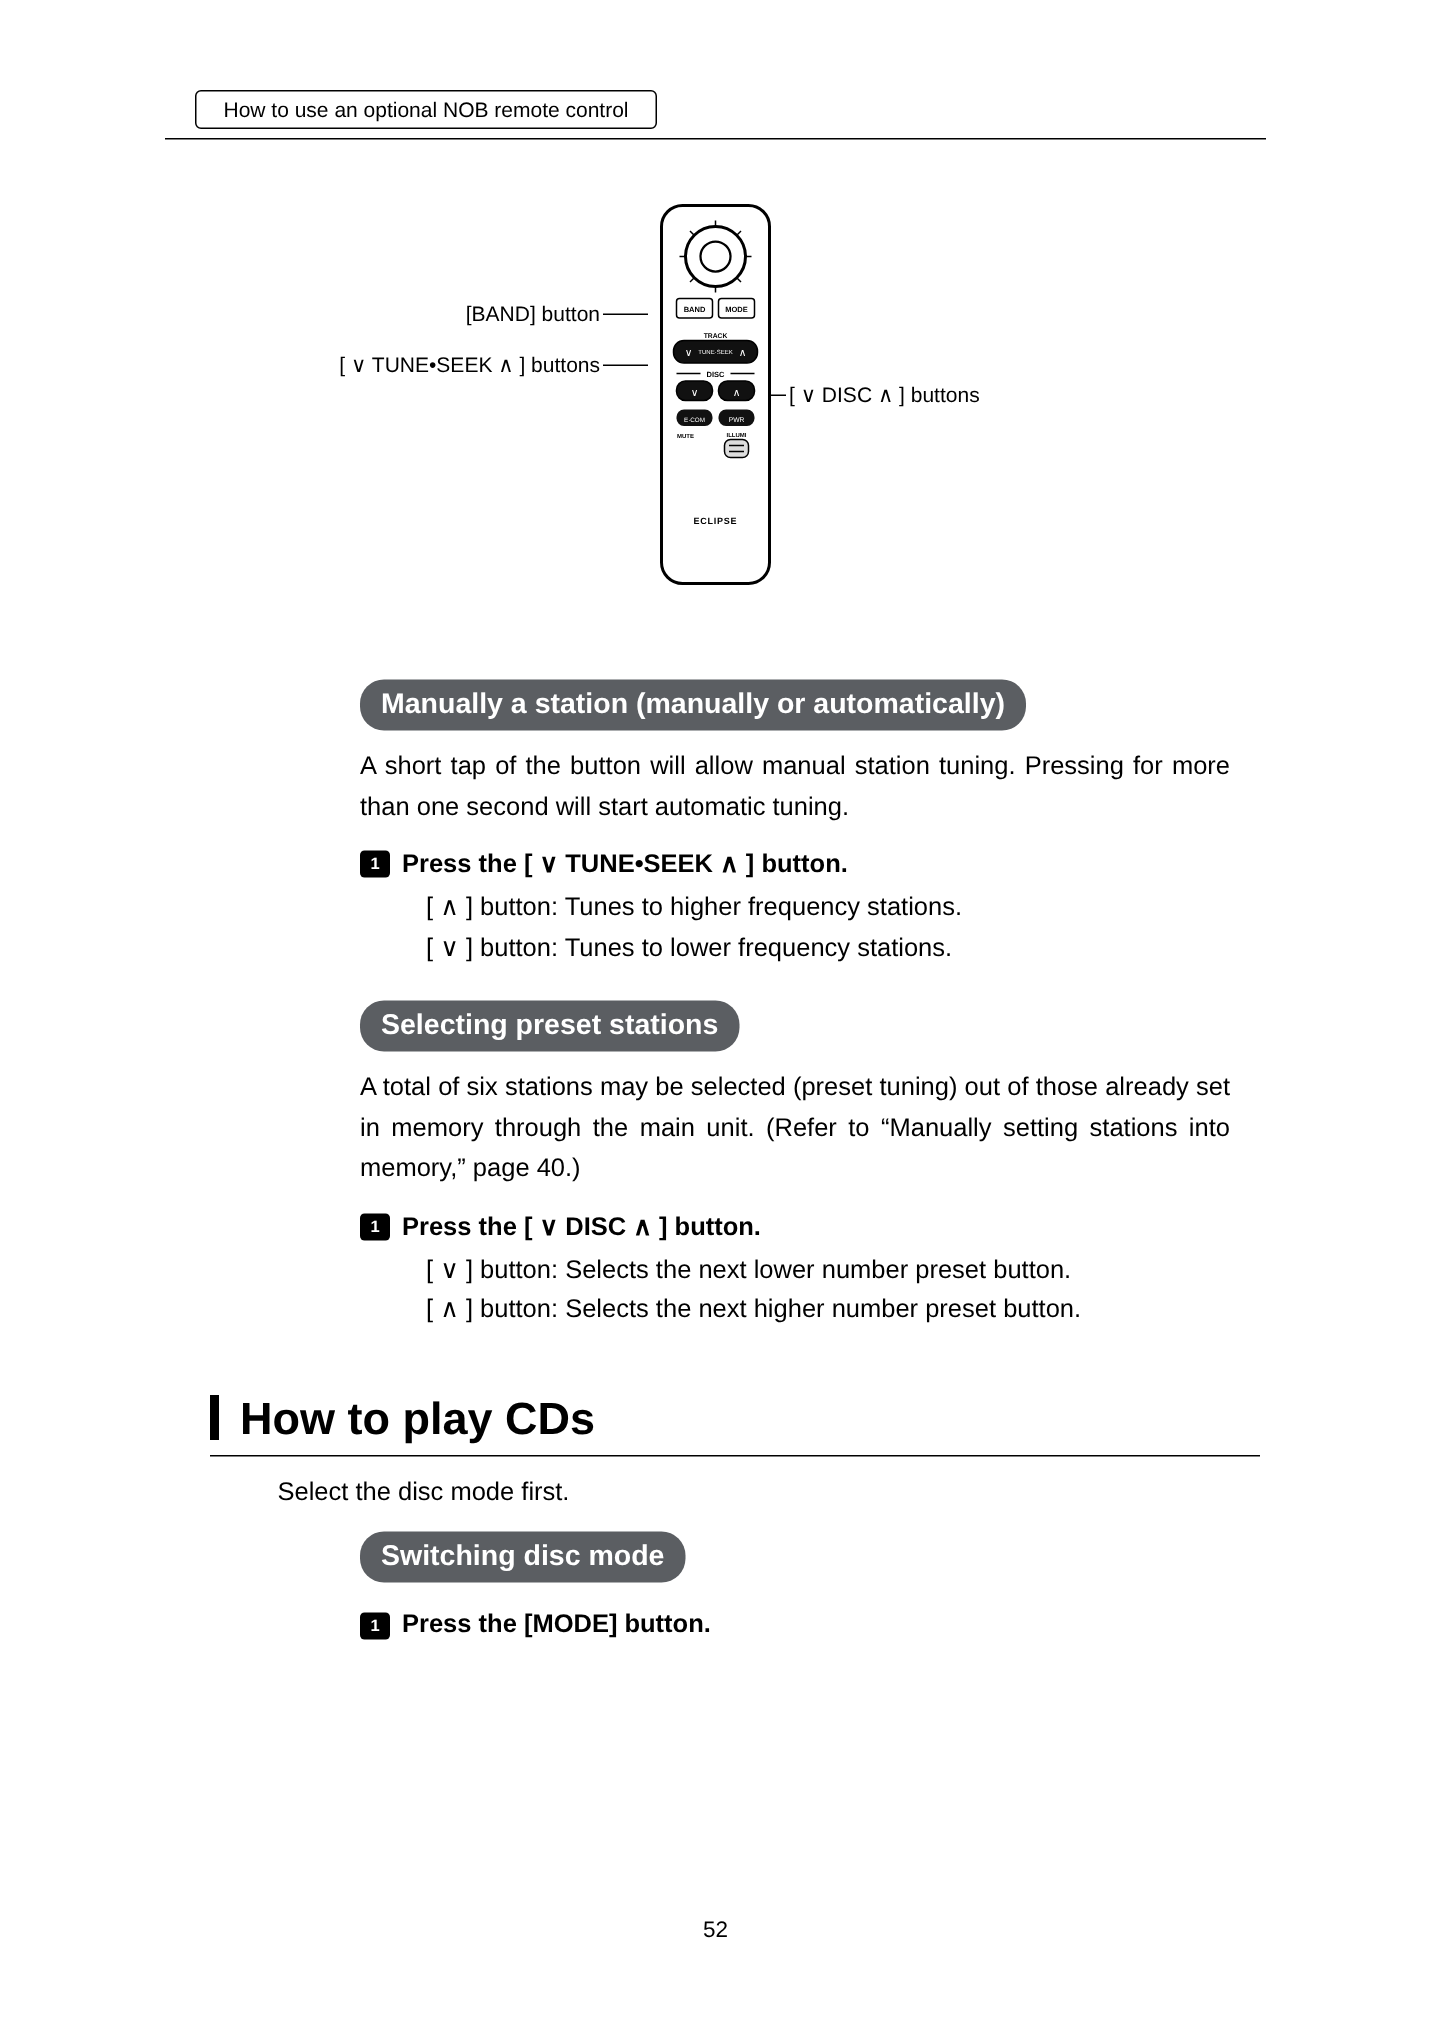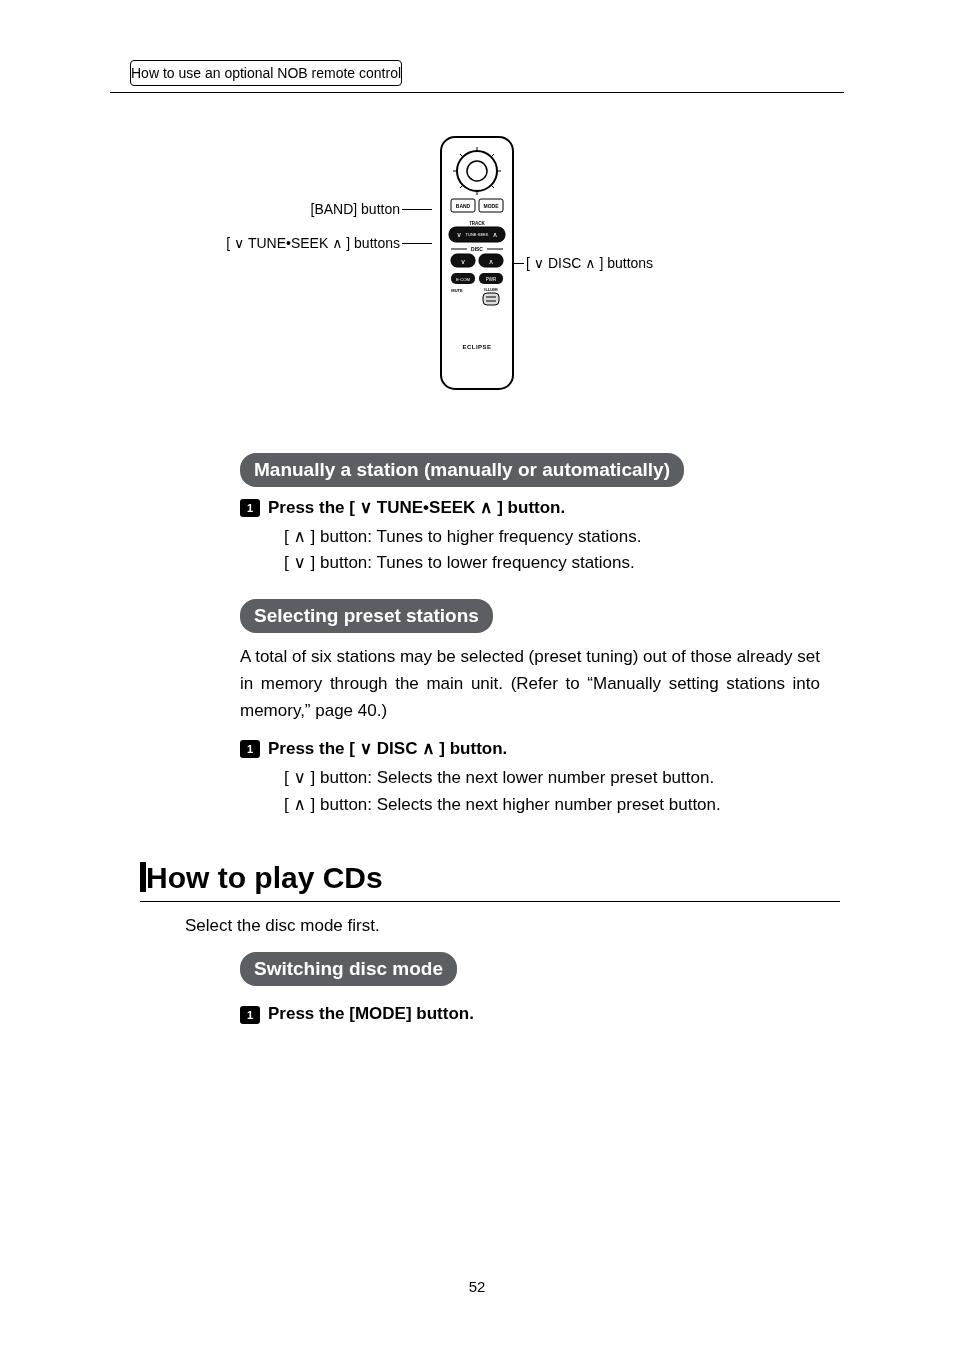--- a/index.html
+++ b/index.html
@@ -1,35 +1,35 @@
 <!DOCTYPE html>
 <html><head>
 <meta charset="utf-8">
 <style>
   * { box-sizing: border-box; margin: 0; padding: 0; }
   html, body { width: 954px; height: 1355px; background: #fff; font-family: Arial, Helvetica, sans-serif; color: #000; }
   .page { width: 954px; height: 1355px; position: relative; padding: 60px 110px 40px 110px; }
-  .crumb-box { display: inline-block; border: 1px solid #000; border-radius: 4px; padding: 4px 0; font-size: 14px; margin-left: 20px; }
+  .crumb-box { display: inline-block; border: 1px solid #000; border-radius: 4px; padding: 4px 18px; font-size: 14px; margin-left: 20px; }
   .hr-top { border: none; border-top: 1px solid #000; margin-top: 6px; width: 100%; }
   .figure-area { position: relative; height: 300px; margin-top: 40px; margin-bottom: 20px; }
   .remote-wrap { position: absolute; left: 50%; top: 0; transform: translateX(-50%); }
   .label-left-1 { position: absolute; left: 100px; top: 68px; font-size: 14px; text-align: right; width: 190px; }
   .label-left-2 { position: absolute; left: 60px; top: 102px; font-size: 14px; text-align: right; width: 230px; }
   .label-right { position: absolute; left: 416px; top: 122px; font-size: 14px; }
   .lead-line { position: absolute; border-top: 1px solid #000; height: 0; }
   .content-col { margin-left: 130px; margin-top: 10px; width: 580px; }
   .pill { display: inline-block; background: #5b5e62; color: #fff; font-weight: bold; font-size: 19px; padding: 6px 14px; border-radius: 16px; margin-bottom: 10px; }
   .para { font-size: 17px; line-height: 1.6; text-align: justify; margin-bottom: 14px; }
   .step-row { display: flex; align-items: flex-start; gap: 8px; margin-bottom: 6px; }
   .step-badge { width: 20px; height: 18px; background: #000; border-radius: 3px; display: flex; align-items: center; justify-content: center; flex-shrink: 0; margin-top: 2px; }
   .step-badge span { color: #fff; font-size: 11px; font-weight: bold; }
   .step-text { font-size: 17px; font-weight: bold; }
   .sub-line { font-size: 17px; margin-left: 44px; line-height: 1.55; }
   .section-gap { height: 22px; }
-  .h2-row { display: flex; align-items: baseline; margin-top: 40px; margin-left: 30px; }
+  .h2-row { display: flex; align-items: baseline; gap: 14px; margin-top: 40px; margin-left: 30px; }
   .h2-bar { width: 6px; height: 30px; background: #000; position: relative; top: 4px; }
   .h2-text { font-size: 30px; font-weight: bold; }
   .h2-underline { border: none; border-top: 1px solid #000; margin-top: 6px; margin-left: 30px; width: 700px; }
   .intro { font-size: 17px; margin-left: 75px; margin-top: 14px; margin-bottom: 16px; }
   .page-num { position: absolute; bottom: 60px; left: 50%; transform: translateX(-50%); font-size: 15px; }
   
 </style>
 </head>
 <body>
 
@@ -96,20 +96,21 @@
         <line x1="49" y1="168" x2="59" y2="168" stroke="#000" stroke-width="1"></line>
 
         <text x="40" y="216" font-size="6" text-anchor="middle" font-family="Arial" font-weight="bold" letter-spacing="0.5">ECLIPSE</text>
       </svg>
     </div>
   </div>
 
   <div class="content-col">
 
     <div class="pill">Manually a station (manually or automatically)</div>
+    <p class="para">A short tap of the button will allow manual station tuning. Pressing for more than one second will start automatic tuning.</p>
     <div class="step-row">
       <div class="step-badge">
           <span>1</span>
         </div>
       <div class="step-text">Press the [ ∨ TUNE•SEEK ∧ ] button.</div>
     </div>
     <div class="sub-line">[ ∧ ] button:  Tunes to higher frequency stations.</div>
     <div class="sub-line">[ ∨ ] button:  Tunes to lower frequency stations.</div>
 
     <div class="section-gap"></div>

